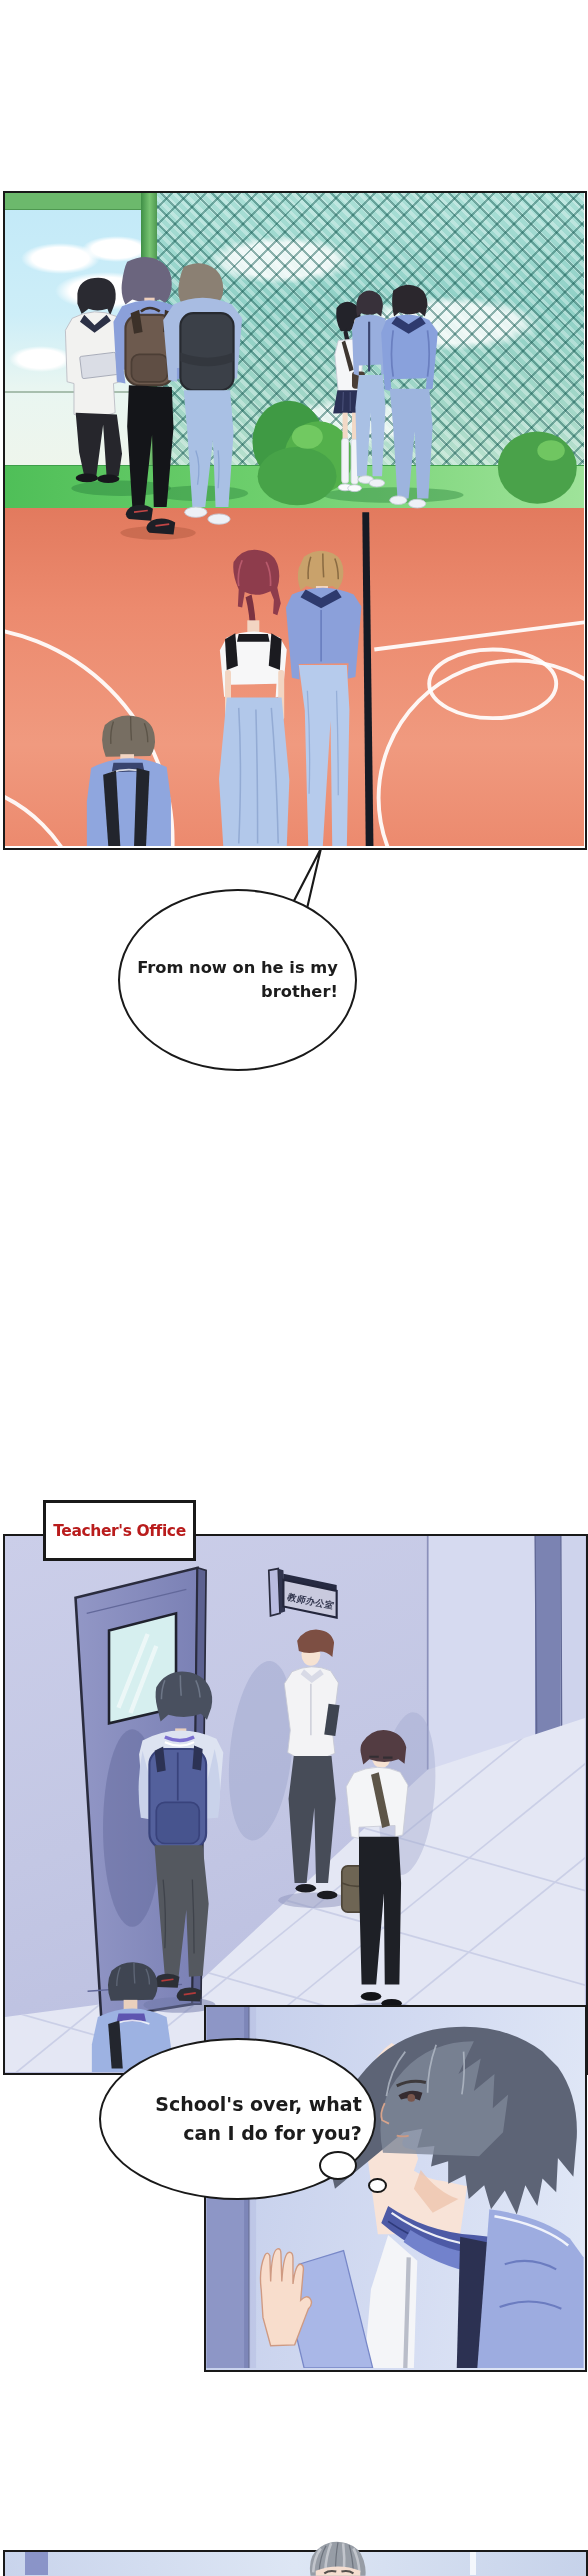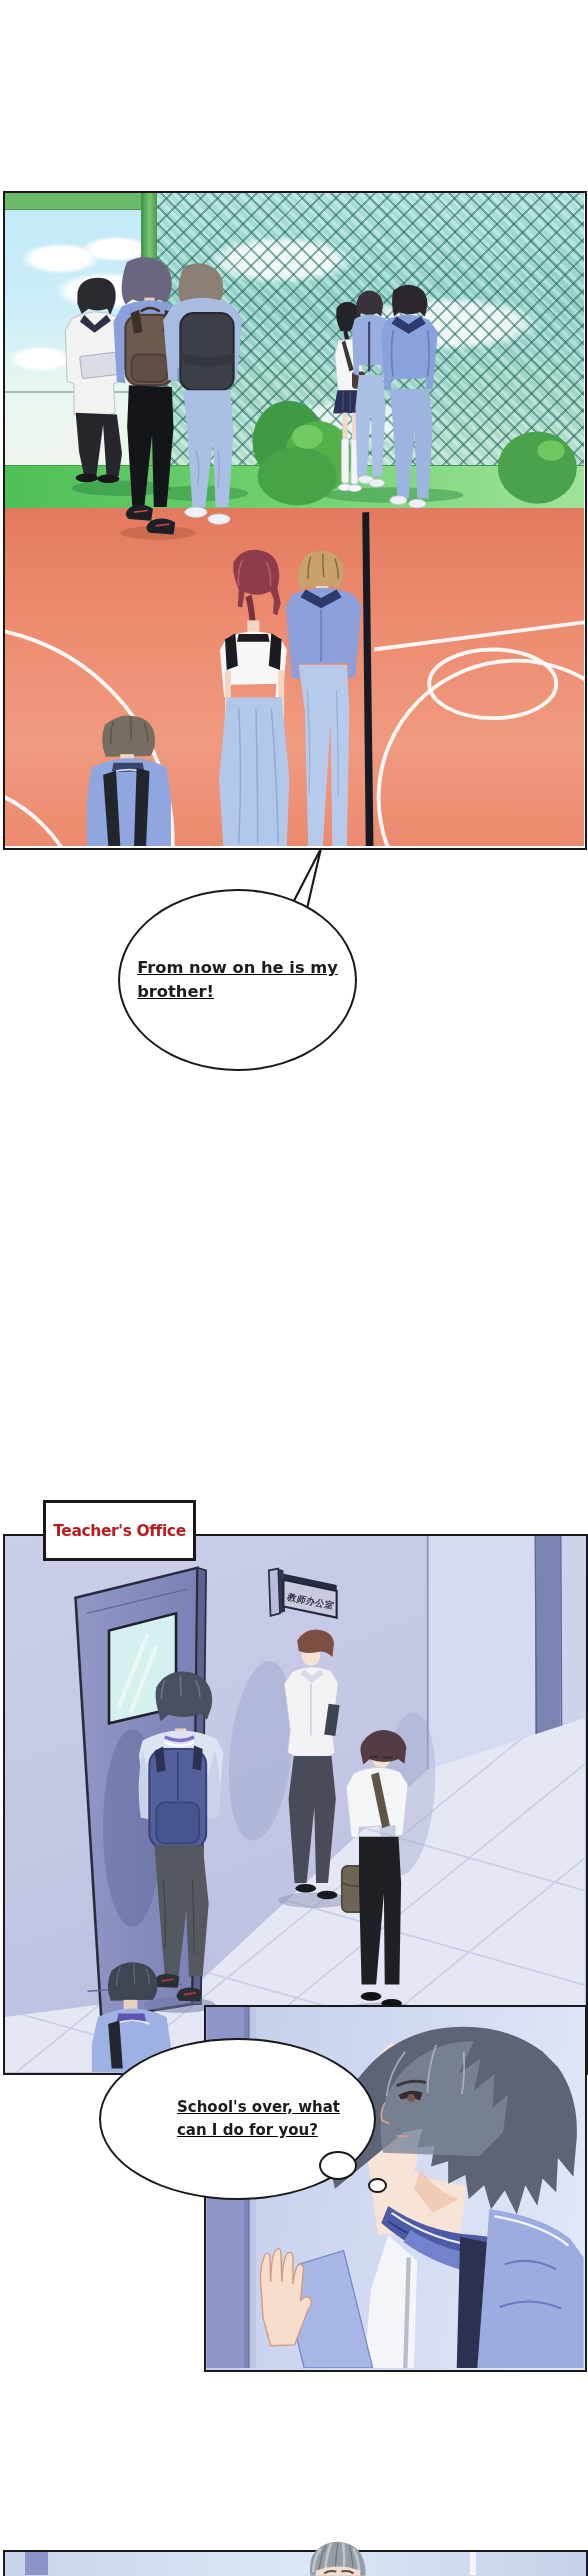--- a/index.html
+++ b/index.html
@@ -27,42 +27,42 @@
        repeating-linear-gradient(45deg, rgba(23,92,84,.45) 0 2.1px, rgba(255,255,255,0) 2.1px 12px),
        repeating-linear-gradient(-45deg, rgba(23,92,84,.45) 0 2.1px, rgba(255,255,255,0) 2.1px 12px),
        repeating-linear-gradient(45deg, rgba(255,255,255,.28) 4.3px 7.7px, rgba(255,255,255,0) 7.7px 12px);}
   .p1-grass{left:0;top:272px;width:579px;height:43px;
      background:linear-gradient(90deg,#4fbf58,#6ecf6d 45%,#9fe39a);border-top:1.7px solid #3e9e4a;box-sizing:border-box;}
   .p1-court{left:0;top:315px;width:579px;height:338px;
      background:linear-gradient(180deg,#e27a5e 0%,var(--court) 30%,#f09a7f 70%,#ec8a6e 100%);}
 
   
   .bubble{position:absolute;background:var(--bubble-bg);border:2.6px solid var(--ink);border-radius:50%;
-     display:flex;align-items:center;justify-content:center;text-align:left;z-index:5;text-decoration:underline;}
+     display:flex;align-items:center;justify-content:center;text-align:right;z-index:5;}
   #bubble1{left:118px;top:889px;width:235px;height:178px;}
   .bubble-text{font-weight:bold;color:#1c1c1c;}
   #bubble1 .bubble-text{font-size:16.3px;line-height:1.5;}
   #tail1{left:283px;top:845px;z-index:4;}
 
   
   #caption{left:43px;top:1500px;width:153px;height:61px;background:#fff;border:3px solid var(--ink);
      box-sizing:border-box;display:flex;align-items:center;justify-content:center;z-index:5;}
   #caption span{font-weight:bold;font-size:15.5px;letter-spacing:-0.4px;color:#b91c1c;}
 
   
   #panel2{left:2.6px;top:1534px;width:585px;height:541px;z-index:1;
      background:linear-gradient(160deg,#cbcee9 0%,var(--wall) 45%,#b7bbde 100%);}
 
   
   #panel3{left:204px;top:2005px;width:383px;height:367px;z-index:2;
      background:linear-gradient(100deg,#c3cdea 0%,#d4dcf2 55%,#e2e9f7 100%);}
 
   
   #bubble2{left:99px;top:2038px;width:273px;height:158px;z-index:5;}
-  #bubble2 .bubble-text{font-size:15px;line-height:1.55;margin-left:42px;}
+  #bubble2 .bubble-text{font-size:19px;line-height:1.55;margin-left:42px;}
   .tcircle{position:absolute;background:#fff;border:2.6px solid var(--ink);border-radius:50%;z-index:6;}
   #tcircle-big{left:319px;top:2151px;width:34px;height:25px;}
   #tcircle-small{left:368px;top:2178px;width:14.6px;height:11px;}
 
   
   #panel4{left:2.6px;top:2550px;width:585px;height:26px;border-bottom:none;
      background:linear-gradient(90deg,#c9d4ec 0%,#dde6f4 50%,#c6d2ea 100%);}
   .p4-band{left:20.6px;top:0;width:23px;height:23px;background:#8a94c8;}
   .p4-line{left:465px;top:0;width:6.9px;height:23px;background:#f4f7fc;}
   #head4{left:302px;top:2538px;z-index:6;}

